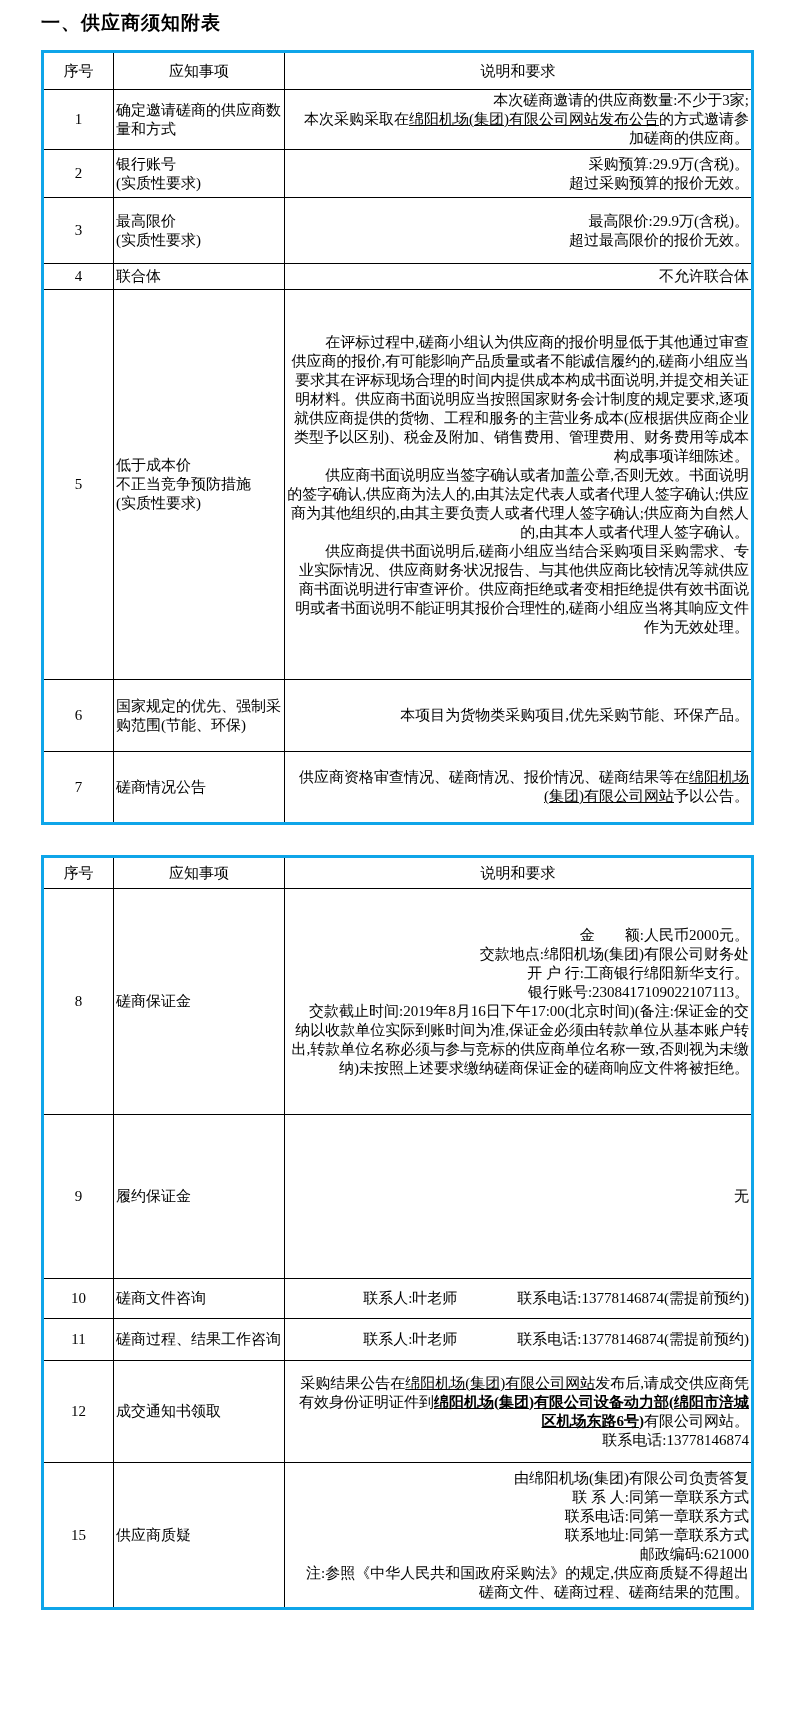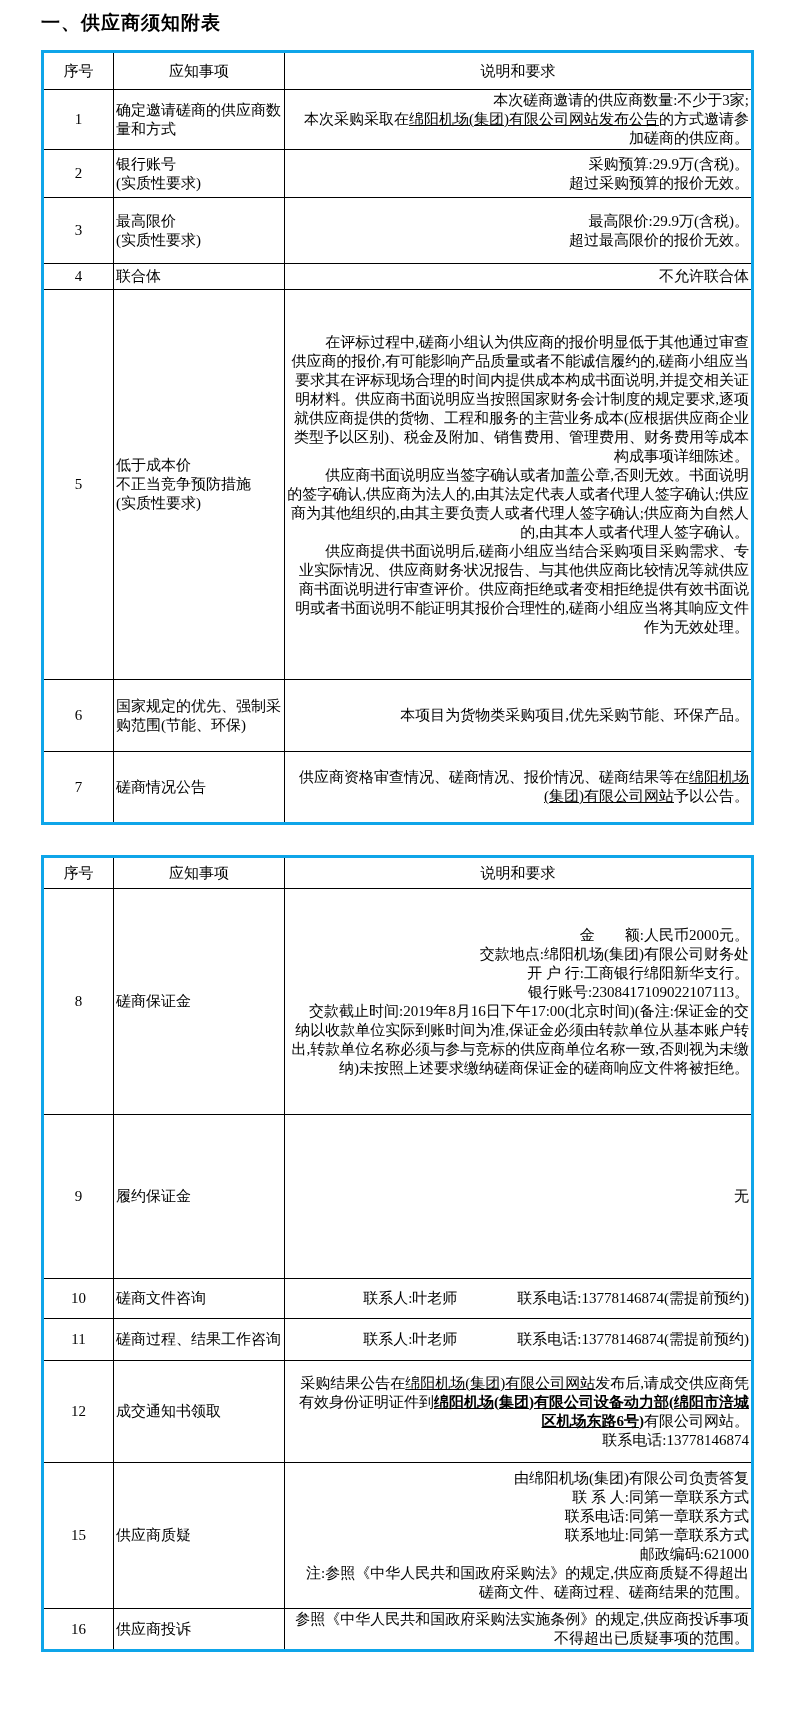--- a/index.html
+++ b/index.html
@@ -197,24 +197,15 @@
           </td>
           <td class="c2">
             <div class="line"><span>由绵阳机场(集团)有限公司负责答复</span></div>
             <div class="line"><span>联 系 人:同第一章联系方式</span></div>
             <div class="line"><span>联系电话:同第一章联系方式</span></div>
             <div class="line"><span>联系地址:同第一章联系方式</span></div>
             <div class="line"><span>邮政编码:621000</span></div>
             <div class="line ind1"><span>注:参照《中华人民共和国政府采购法》的规定,供应商质疑不得超出磋商文件、磋商过程、磋商结果的范围。</span></div>
           </td>
         </tr>
-        <tr class="row-16">
-          <td class="c0">16</td>
-          <td class="c1">
-            <div class="line">供应商投诉</div>
-          </td>
-          <td class="c2">
-            <div class="line"><span>参照《中华人民共和国政府采购法实施条例》的规定,供应商投诉事项不得超出已质疑事项的范围。</span></div>
-          </td>
-        </tr>
       </tbody>
   </table>
 </div>
 
 </body></html>

